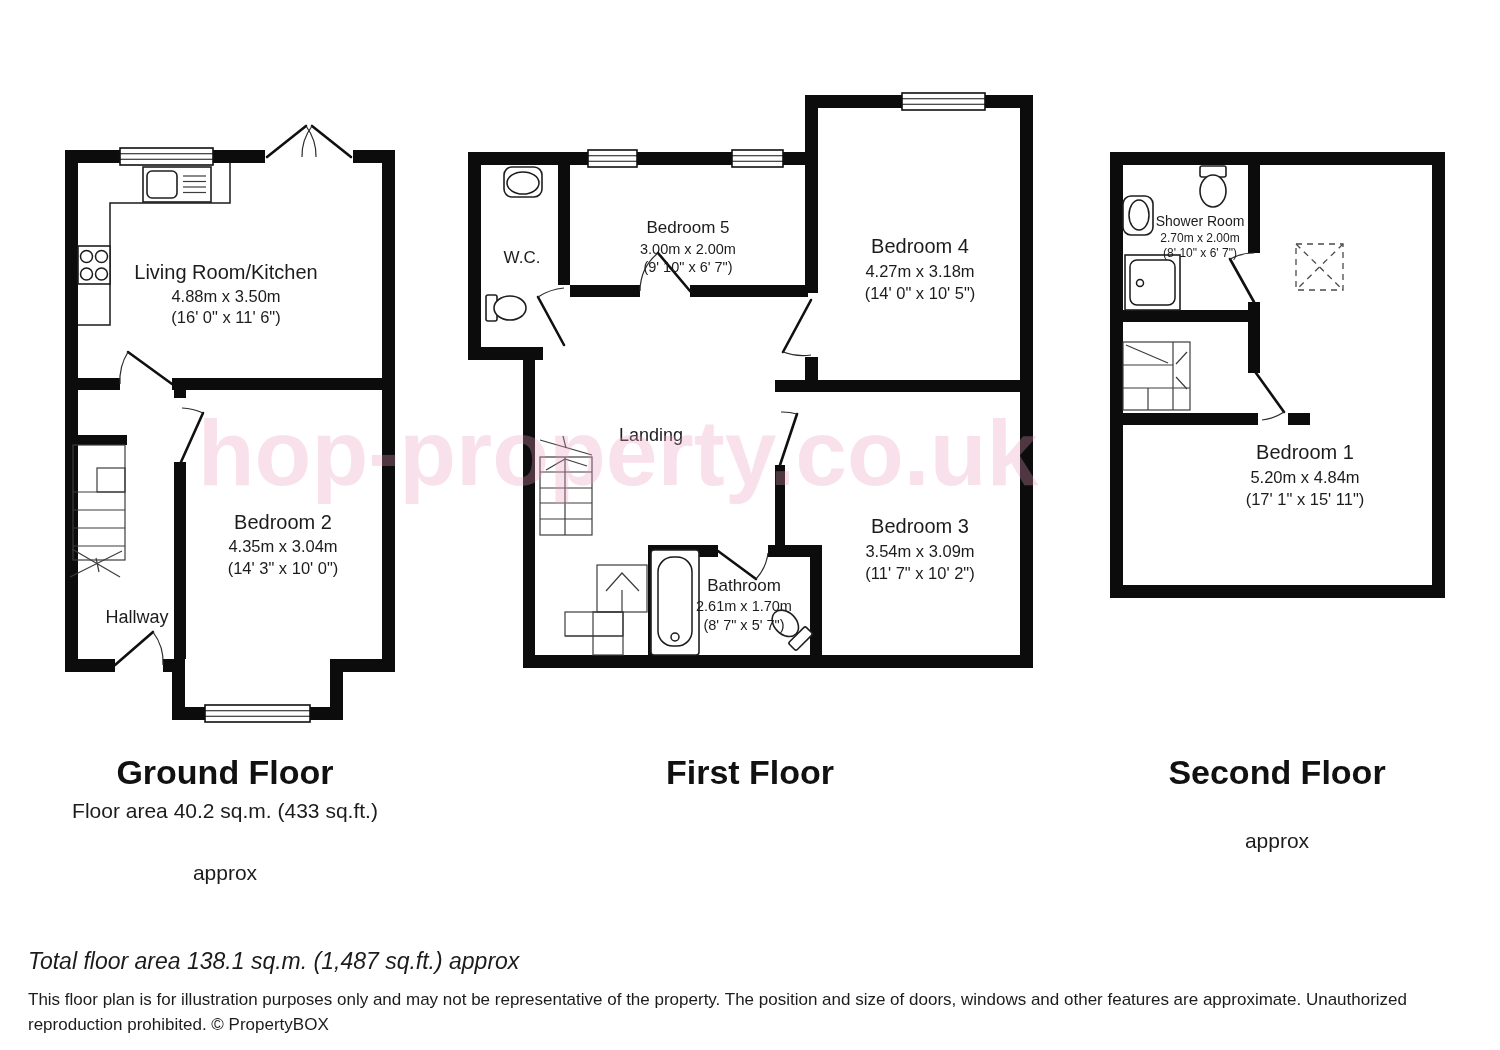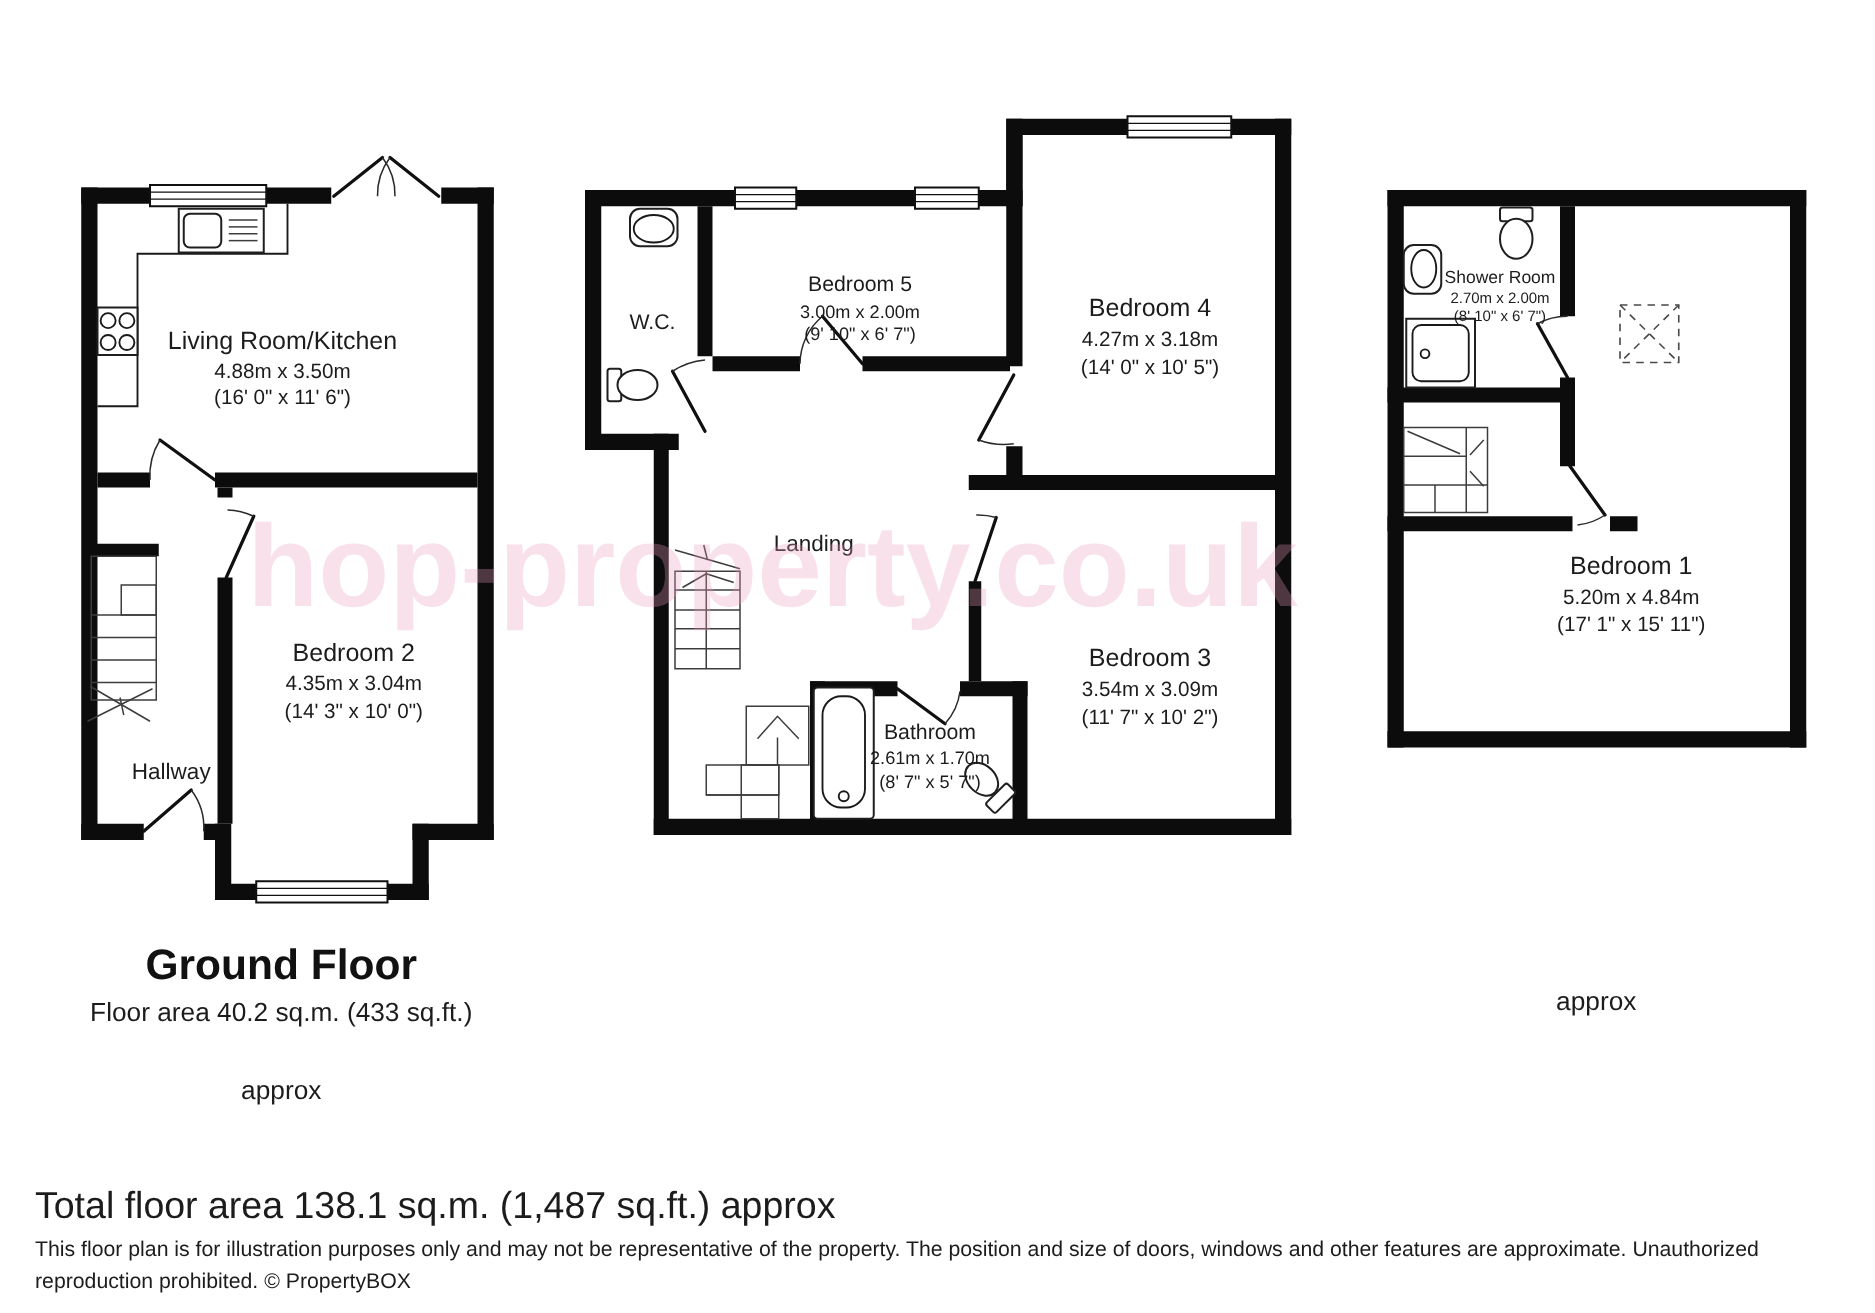--- a/index.html
+++ b/index.html
@@ -26,21 +26,21 @@
   .rm{font-size:18px;}
   
   .watermark{position:absolute;left:0;top:400px;width:1236px;text-align:center;
     font-size:93px;font-weight:bold;letter-spacing:0;
     color:rgba(236,155,190,0.30);pointer-events:none;white-space:nowrap;}
   
   .caption{position:absolute;top:753px;text-align:center;}
   .cap-title{font-size:34px;font-weight:bold;color:#111;text-align:center;}
   .cap-area{font-size:21px;margin-top:6px;line-height:1.25;}
   .cap-area2{font-size:21px;line-height:1.25;margin-top:36px;}
-  .footer-total{position:absolute;left:28px;top:948px;font-size:30px;}
+  .footer-total{position:absolute;left:28px;top:948px;font-size:23px;font-style:italic;}
   .footer-disclaimer{position:absolute;left:28px;top:988px;width:1392px;
     font-size:17px;line-height:1.45;}
 </style>
 </head>
 <body>
 
 <svg id="plan-svg" width="1500" height="750" viewBox="0 0 1500 750">
 
   <g>
 
@@ -310,19 +310,21 @@
 </svg>
 
 <div class="watermark">hop-property.co.uk</div>
 
 <div class="caption" style="left:25px;width:400px;">
   <div class="cap-title">Ground Floor</div>
   <div class="cap-area">Floor area 40.2 sq.m. (433 sq.ft.)</div>
   <div class="cap-area2">approx</div>
 </div>
 <div class="caption" style="left:450px;width:600px;">
+  <div class="cap-title">First Floor</div>
 </div>
 <div class="caption" style="left:1077px;width:400px;">
+  <div class="cap-title">Second Floor</div>
   <div class="cap-area2">approx</div>
 </div>
 
 <div class="footer-total">Total floor area 138.1 sq.m. (1,487 sq.ft.) approx</div>
 <div class="footer-disclaimer">This floor plan is for illustration purposes only and may not be representative of the property. The position and size of doors, windows and other features are approximate. Unauthorized reproduction prohibited. © PropertyBOX</div>
 
 </body></html>

